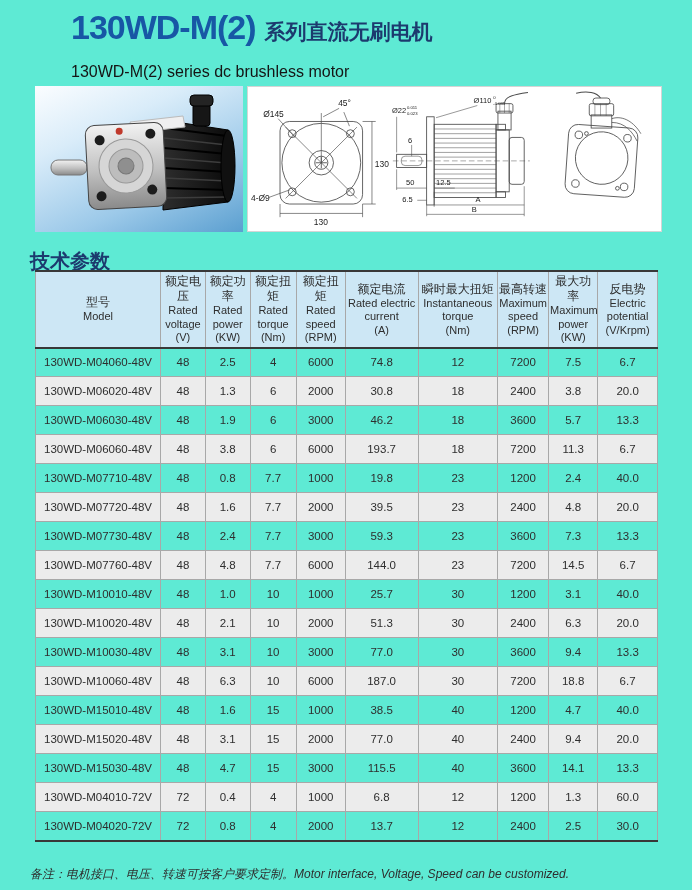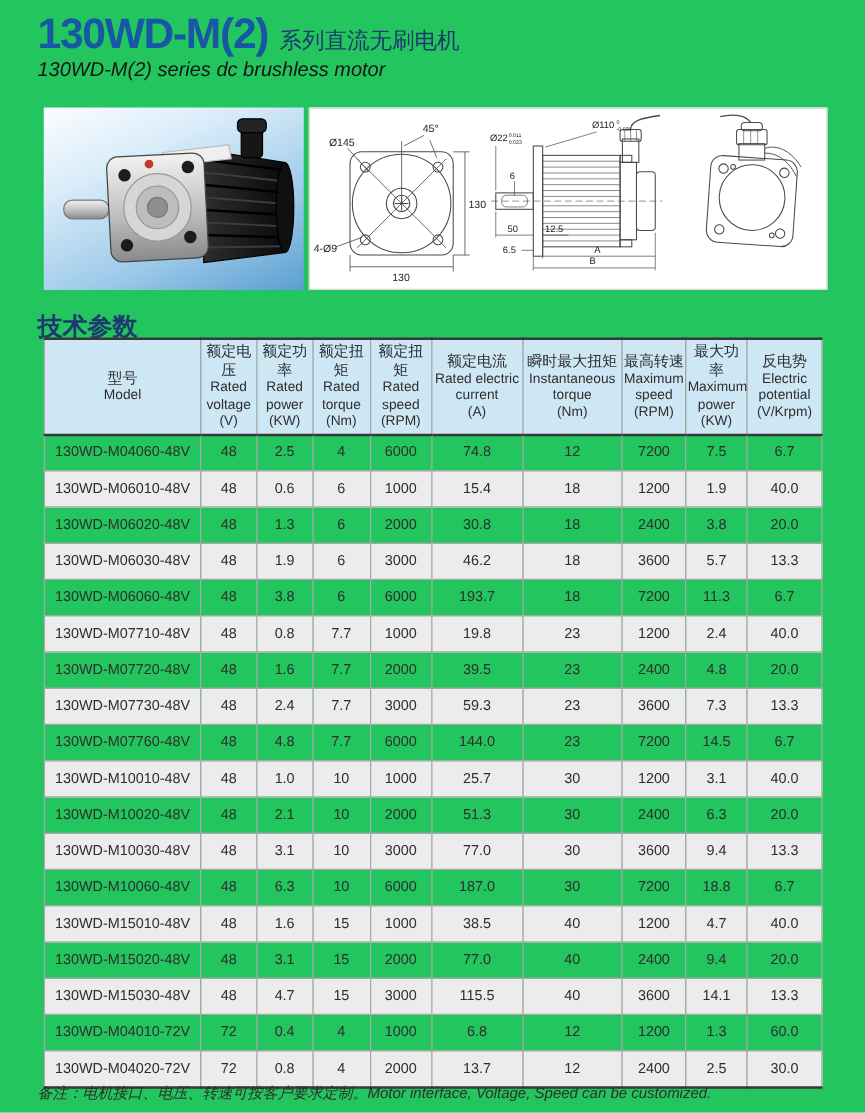--- a/index.html
+++ b/index.html
@@ -1,24 +1,24 @@
 <!DOCTYPE html>
 <html><head>
 <meta charset="utf-8">
 <style>
   * { margin:0; padding:0; box-sizing:border-box; }
   body { background:#ffffff; font-family:"Liberation Sans","DejaVu Sans",sans-serif; }
-  .page { width:692px; height:890px; background:#22c55e; position:relative; overflow:hidden; }
+  .page { width:692px; height:890px; background:#5eead4; position:relative; overflow:hidden;padding-left:41px; }
 
   
   .hdr { padding:8px 0 0 30px; }
   .hdr-line { display:flex; align-items:baseline; }
   .title-model { font-size:34px; font-weight:bold; letter-spacing:-1px; color:#1757a5; }
-  .title-cn { font-size:18px; font-weight:normal; color:#1c3a6e; margin-left:9px;text-align:right; }
-  .subtitle { font-size:16px; color:#151515; margin-top:1px;font-style:italic; }
+  .title-cn { font-size:21px; font-weight:bold; color:#1c3a6e; margin-left:9px;text-align:right; }
+  .subtitle { font-size:16px; color:#151515; margin-top:16px; }
 
   
   .figures { position:absolute; left:35px; top:86px; display:flex; gap:4px; }
   .photo-box { width:208px; height:146px;
     background:linear-gradient(155deg,#fbfdff 0%,#d9ecf9 30%,#9cc9e9 68%,#5b9fd0 100%); }
   .drawings-box { width:415px; height:146px; background:#fff; border:1px solid #d5d5d5;
     display:flex; align-items:center; justify-content:space-between; padding:0 2px; }
   svg text { font-family:"Liberation Sans","DejaVu Sans",sans-serif; fill:#222; }
 
   
@@ -294,32 +294,20 @@
           <td>2.5</td>
           <td>4</td>
           <td>6000</td>
           <td>74.8</td>
           <td>12</td>
           <td>7200</td>
           <td>7.5</td>
           <td>6.7</td>
         </tr>
         <tr>
-          <td>130WD-M06010-48V</td>
-          <td>48</td>
-          <td>0.6</td>
-          <td>6</td>
-          <td>1000</td>
-          <td>15.4</td>
-          <td>18</td>
-          <td>1200</td>
-          <td>1.9</td>
-          <td>40.0</td>
-        </tr>
-        <tr>
           <td>130WD-M06020-48V</td>
           <td>48</td>
           <td>1.3</td>
           <td>6</td>
           <td>2000</td>
           <td>30.8</td>
           <td>18</td>
           <td>2400</td>
           <td>3.8</td>
           <td>20.0</td>

